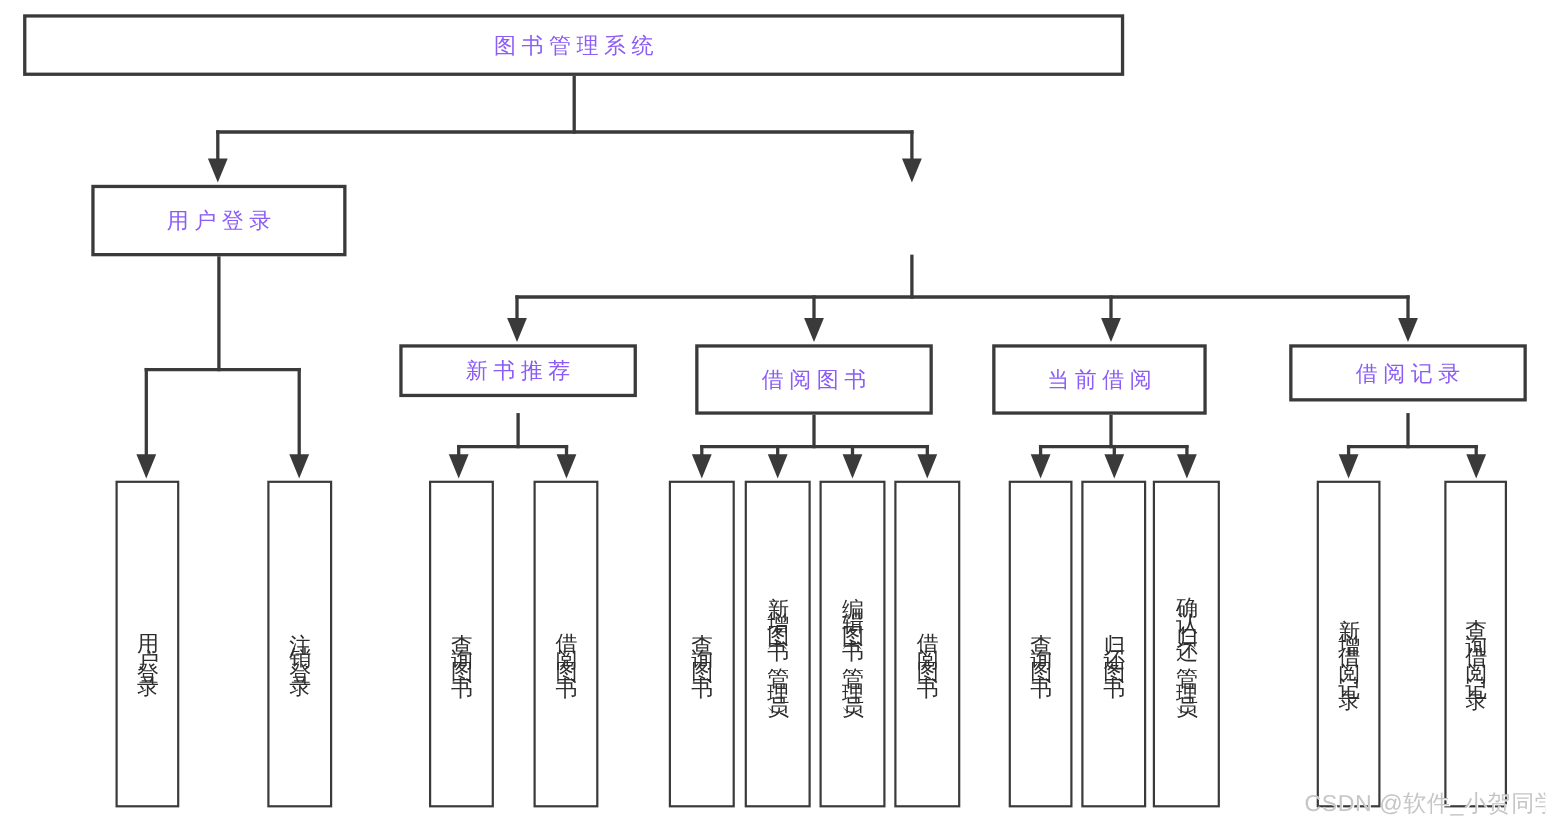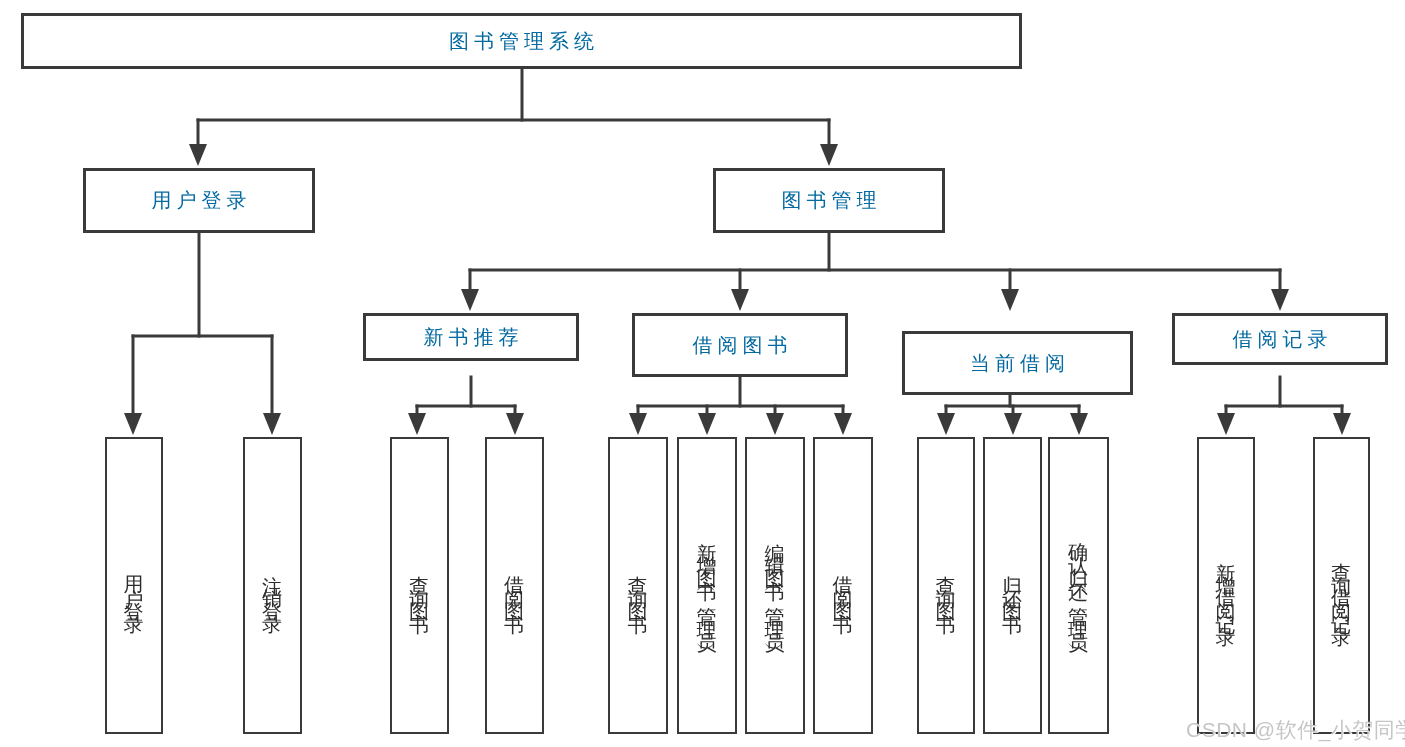--- a/index.html
+++ b/index.html
@@ -24,21 +24,21 @@
     box-sizing: border-box;
     display: flex;
     align-items: center;
     justify-content: center;
   }
   .box.h .lbl {
     font-size: 20px;
     letter-spacing: 5px;
     text-indent: 5px;
     white-space: nowrap;
-    color: #0369a1;
+    color: #8b5cf6;
   }
   .box.v { border-width: 2.5px; }
   .box.v .lbl {
     writing-mode: vertical-rl;
     text-orientation: mixed;
     font-size: 20px;
     line-height: 1;
     letter-spacing: 13px;
     color: #2d2d2d;
     white-space: nowrap;
@@ -131,31 +131,28 @@
     </g>
   </svg>
 
   <div class="box h" style="left:21px; top:13px; width:1001px; height:56px;">
     <span class="lbl">图书管理系统</span>
   </div>
 
   <div class="box h" style="left:83px; top:168px; width:232px; height:65px;">
     <span class="lbl">用户登录</span>
   </div>
-  <div class="box h" style="left:713px; top:168px; width:232px; height:65px;">
-    <span class="lbl">图书管理</span>
-  </div>
 
   <div class="box h" style="left:363px; top:313px; width:216px; height:48px;">
     <span class="lbl">新书推荐</span>
   </div>
   <div class="box h" style="left:632px; top:313px; width:216px; height:64px;">
     <span class="lbl">借阅图书</span>
   </div>
-  <div class="box h" style="left:902px; top:313px; width:231px; height:64px;margin-top:18px;">
+  <div class="box h" style="left:902px; top:313px; width:195px; height:64px;">
     <span class="lbl">当前借阅</span>
   </div>
   <div class="box h" style="left:1172px; top:313px; width:216px; height:52px;">
     <span class="lbl">借阅记录</span>
   </div>
 
   <div class="box v" style="left:105px; top:437px; width:58px; height:297px;">
     <span class="lbl">用户登录</span>
   </div>
   <div class="box v" style="left:243px; top:437px; width:59px; height:297px;">

